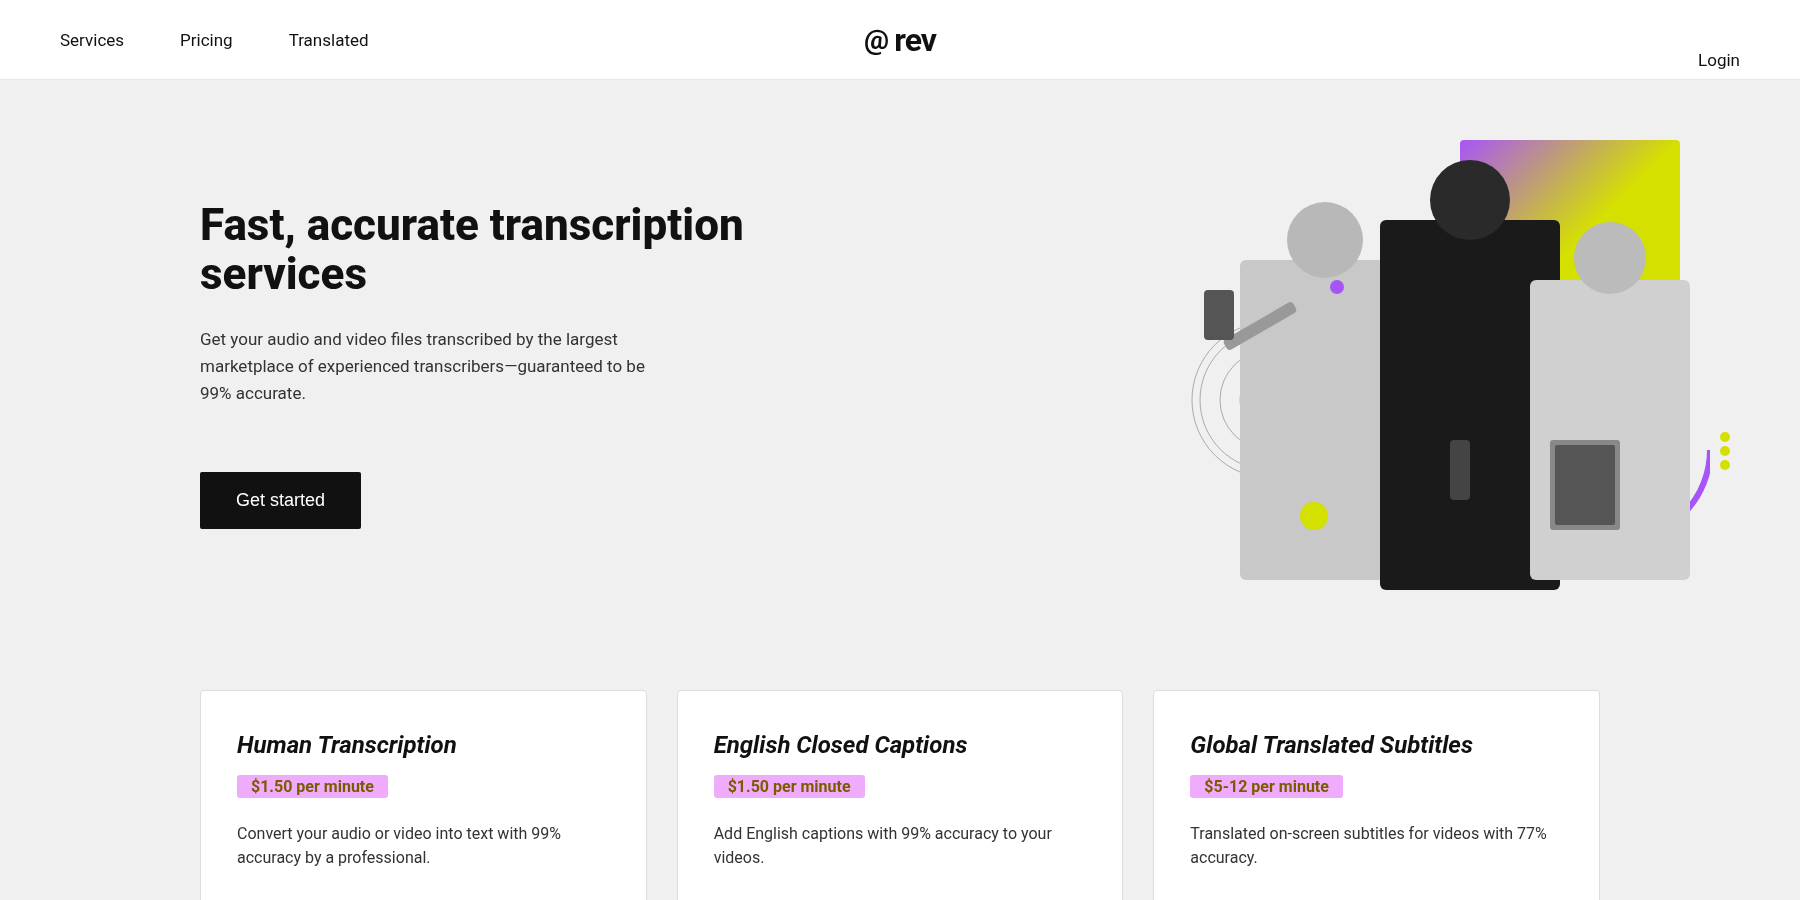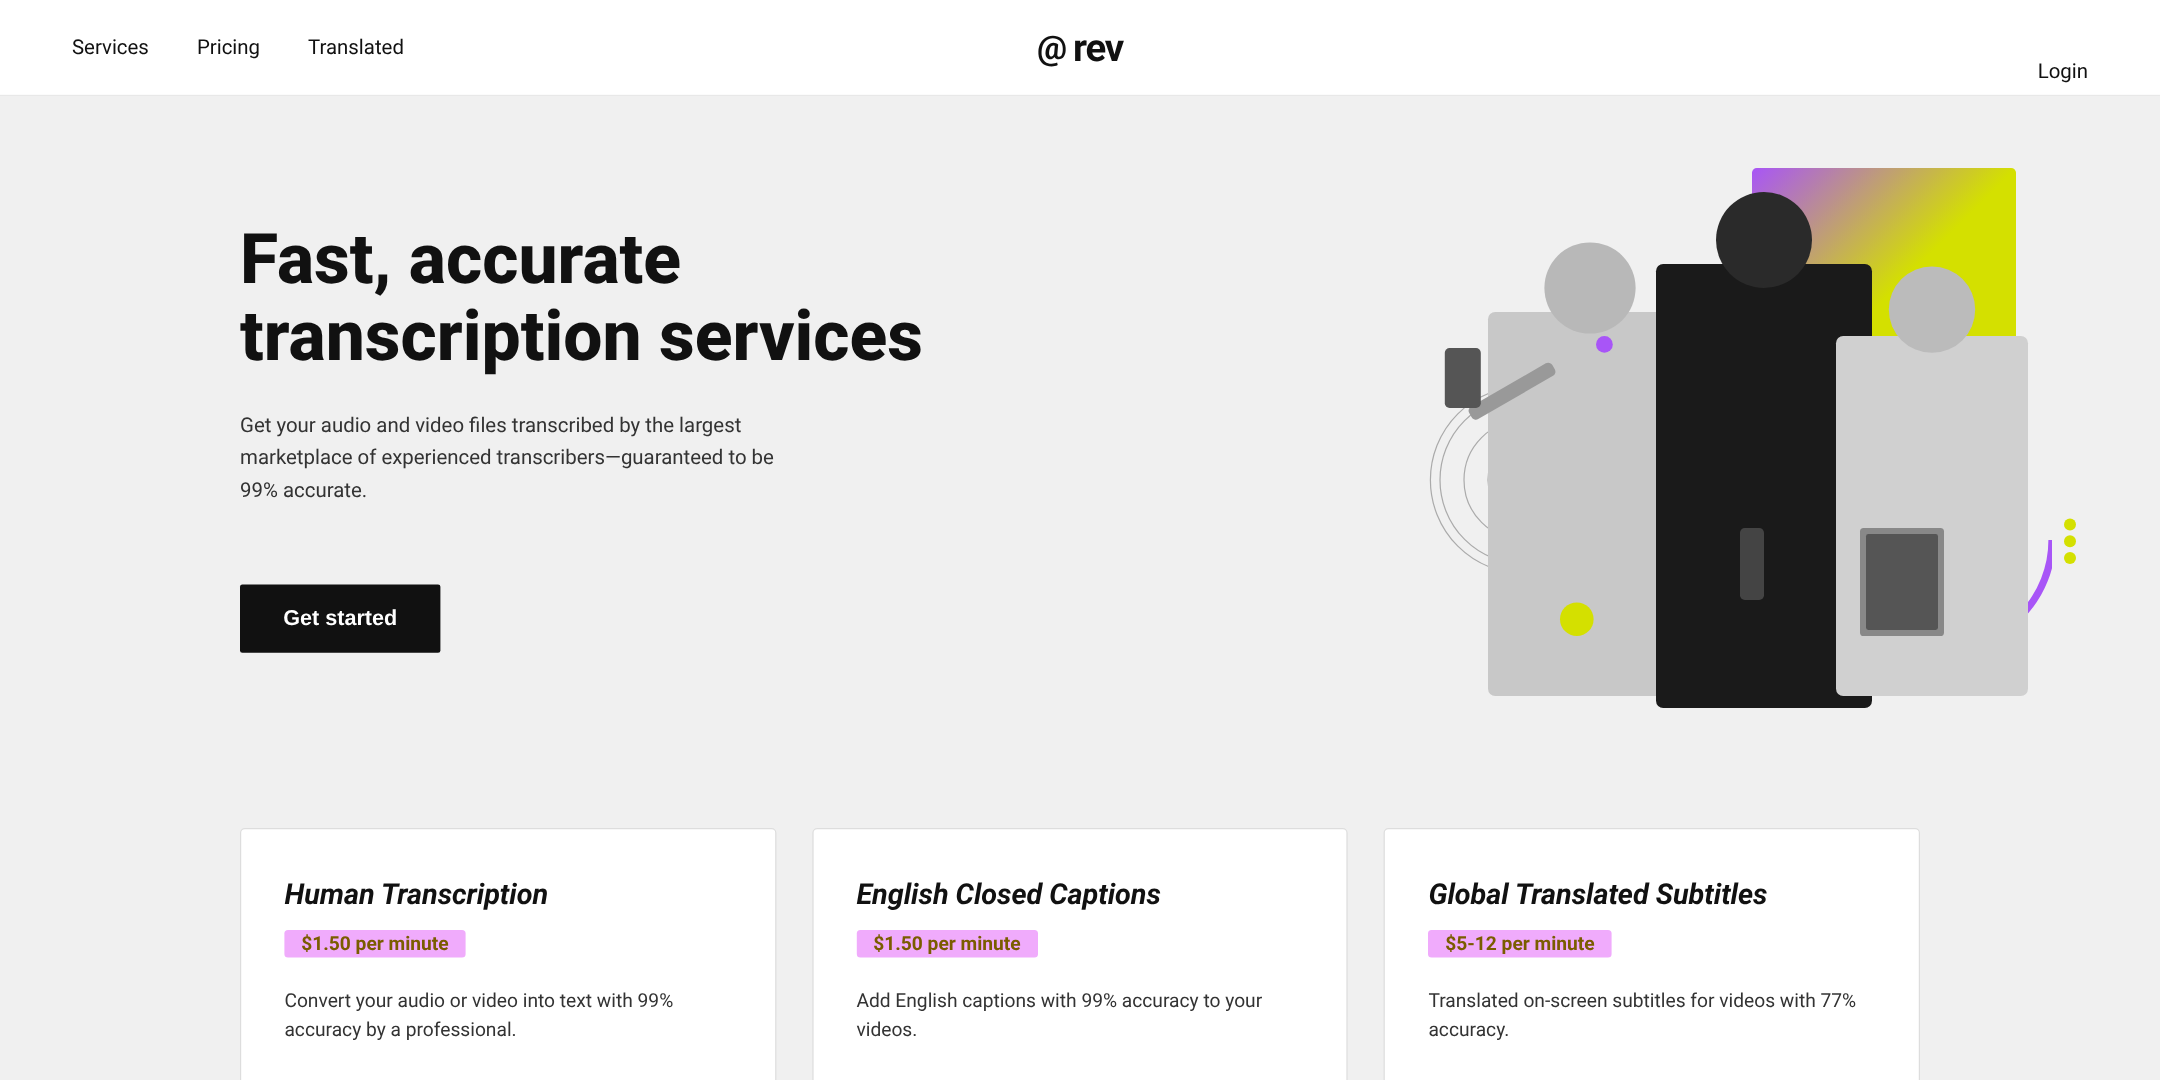--- a/index.html
+++ b/index.html
@@ -17,21 +17,21 @@
       align-items: center;
       justify-content: space-between;
       background: #fff;
       padding: 0 60px;
       height: 80px;
       border-bottom: 1px solid #e8e8e8;
       position: relative;
     }
     .nav-left {
       display: flex;
-      gap: 40px;
+      gap: 56px;
       align-items: flex-start;
     }
     .nav-link {
       font-size: 17px;
       color: #111;
       text-decoration: none;
       cursor: pointer;
       font-weight: 400;
     }
     .nav-logo {
@@ -70,40 +70,40 @@
       padding: 60px 60px 60px 200px;
       min-height: 540px;
       position: relative;
       overflow: hidden;
     }
     .hero-content {
       max-width: 600px;
       z-index: 2;
     }
     .hero-title {
-      font-size: 58px;
+      font-size: 44px;
       font-weight: 800;
       color: #111;
       line-height: 1.1;
       margin-bottom: 28px;
     }
     .hero-subtitle {
       font-size: 17px;
       color: #333;
       line-height: 1.6;
       margin-bottom: 64px;
       max-width: 480px;
     }
     .hero-cta {
       background: #111;
       color: #fff;
       border: none;
       padding: 18px 36px;
       font-size: 18px;
-      font-weight: 700;
+      font-weight: 400;
       cursor: pointer;
       border-radius: 2px;
     }
 
     
     .hero-image-area {
       position: relative;
       width: 580px;
       height: 450px;
       flex-shrink: 0;

